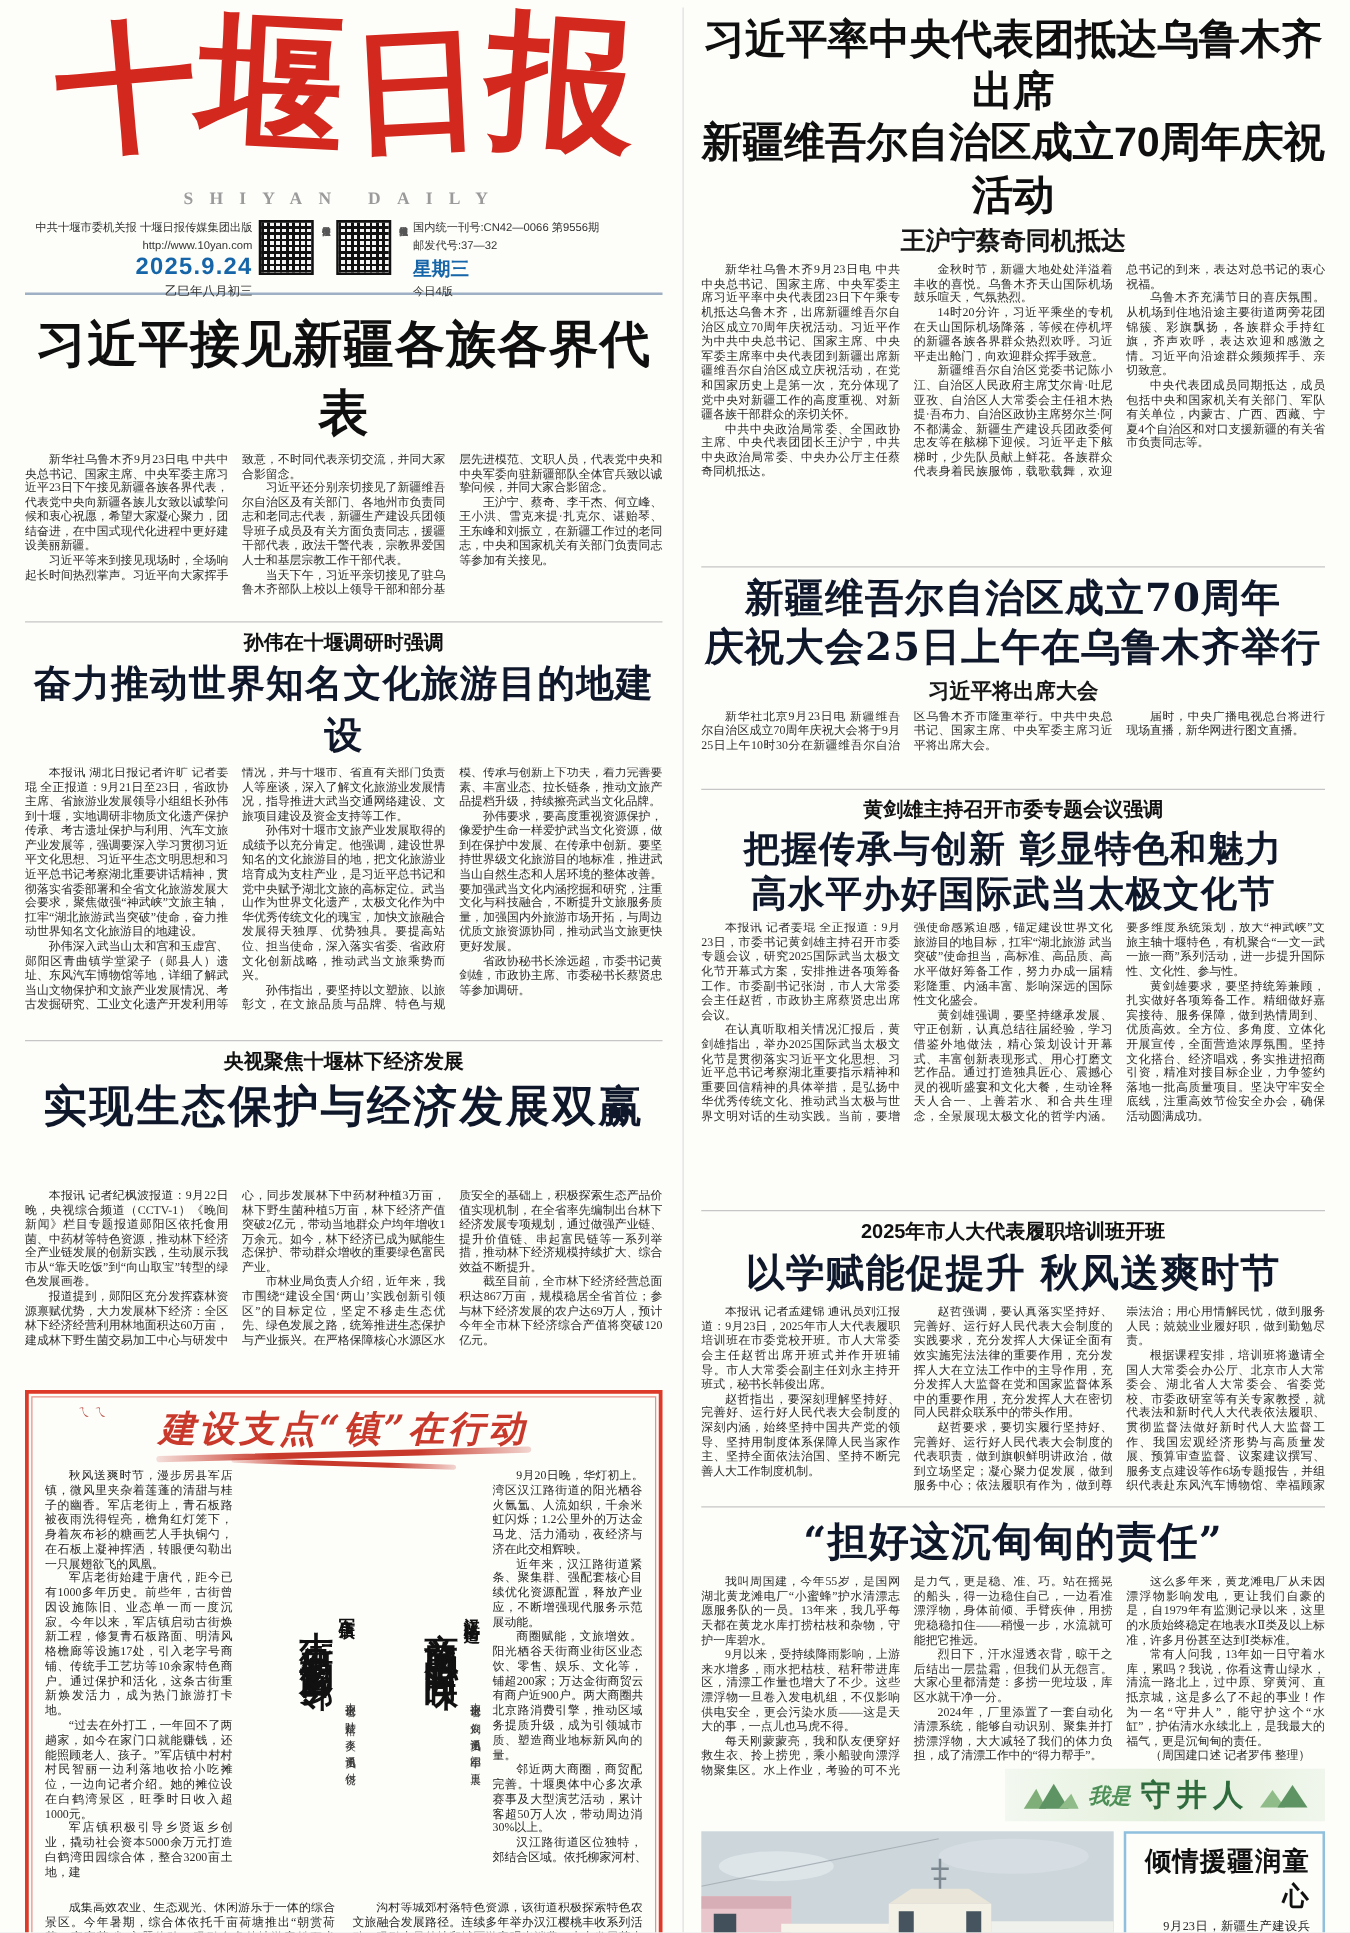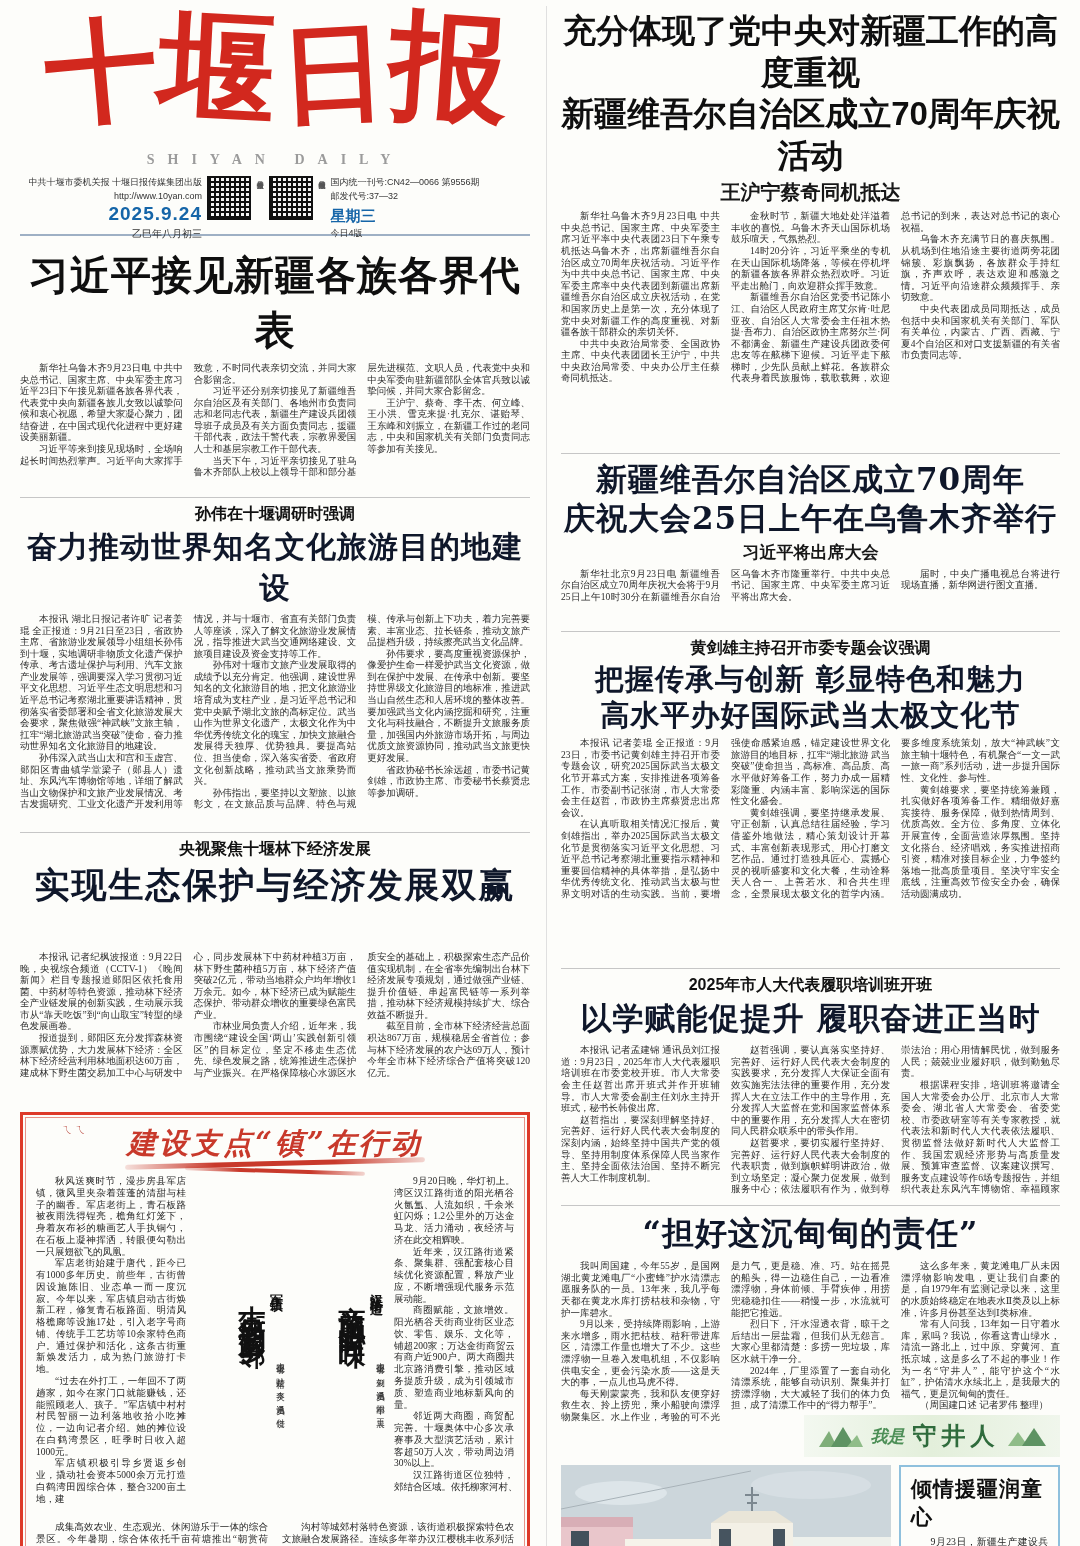--- a/index.html
+++ b/index.html
@@ -74,21 +74,21 @@
             justify-content:center;gap:8px;background:linear-gradient(90deg,#f3f8f0,#e3efdb 50%,#f0f6ec);
             }
   .sj-we{font-family:"DejaVu Serif",serif;font-size:17px;color:#4d8f57;font-style:italic;font-weight:bold;}
   .sj-label{font-family:"DejaVu Serif",serif;font-size:24px;font-weight:bold;color:#2f6b3c;letter-spacing:5px;}
 
   
   .photo-row{display:flex;gap:8px;margin-top:6px;}
   .photo-frame{flex:0 0 330px;width:330px;height:204px;background:#dfe5e8;overflow:hidden;}
   .caption-box{flex:1;border:2px solid #8fc0dd;box-sizing:border-box;padding:8px 10px;height:204px;overflow:hidden;}
   .caption-title{font-family:"DejaVu Serif",serif;font-weight:bold;font-size:21px;color:#101010;
-                 text-align:left;margin:0 0 4px 0;letter-spacing:1px;}
+                 text-align:right;margin:0 0 4px 0;letter-spacing:1px;}
   .caption-box .para{font-size:9.8px;line-height:1.38;}
 </style>
 </head>
 <body>
 
 <div class="page">
   <div class="cols">
 
     <div class="col-left">
 
@@ -205,21 +205,21 @@
                 <p class="para">沟村等城郊村落特色资源，该街道积极探索特色农文旅融合发展路径。连续多年举办汉江樱桃丰收系列活动，吸引大量外地和城区游客观光消费。大力发展花卉种植和观光旅游产业，培育梁家沟村“武当月季”村、刘家村窑沟“城市小花卉”品牌产业基地，构建起集培育、观赏、销售于一体产业链。</p>
               </div>
           </div>
         </div>
       </section>
     </div>
 
     <div class="col-right">
 
       <section class="article">
-        <h1 class="hl-sans" style="font-size:33px;line-height:1.26;margin-top:4px;">充分体现了党中央对新疆工作的高度重视</h1>
+        <h1 class="hl-sans" style="font-size:33px;line-height:1.26;margin-top:4px;">习近平率中央代表团抵达乌鲁木齐出席</h1>
         <h1 class="hl-sans" style="font-size:33px;line-height:1.26;">新疆维吾尔自治区成立70周年庆祝活动</h1>
         <div class="subhead" style="font-size:20px;">王沪宁蔡奇同机抵达</div>
         <div class="body3 hD">
             <p class="para">新华社乌鲁木齐9月23日电 中共中央总书记、国家主席、中央军委主席习近平率中央代表团23日下午乘专机抵达乌鲁木齐，出席新疆维吾尔自治区成立70周年庆祝活动。习近平作为中共中央总书记、国家主席、中央军委主席率中央代表团到新疆出席新疆维吾尔自治区成立庆祝活动，在党和国家历史上是第一次，充分体现了党中央对新疆工作的高度重视、对新疆各族干部群众的亲切关怀。</p>
             <p class="para">中共中央政治局常委、全国政协主席、中央代表团团长王沪宁，中共中央政治局常委、中央办公厅主任蔡奇同机抵达。</p>
             <p class="para">金秋时节，新疆大地处处洋溢着丰收的喜悦。乌鲁木齐天山国际机场鼓乐喧天，气氛热烈。</p>
             <p class="para">14时20分许，习近平乘坐的专机在天山国际机场降落，等候在停机坪的新疆各族各界群众热烈欢呼。习近平走出舱门，向欢迎群众挥手致意。</p>
             <p class="para">新疆维吾尔自治区党委书记陈小江、自治区人民政府主席艾尔肯·吐尼亚孜、自治区人大常委会主任祖木热提·吾布力、自治区政协主席努尔兰·阿不都满金、新疆生产建设兵团政委何忠友等在舷梯下迎候。习近平走下舷梯时，少先队员献上鲜花。各族群众代表身着民族服饰，载歌载舞，欢迎总书记的到来，表达对总书记的衷心祝福。</p>
             <p class="para">乌鲁木齐充满节日的喜庆氛围。从机场到住地沿途主要街道两旁花团锦簇、彩旗飘扬，各族群众手持红旗，齐声欢呼，表达欢迎和感激之情。习近平向沿途群众频频挥手、亲切致意。</p>
             <p class="para">中央代表团成员同期抵达，成员包括中央和国家机关有关部门、军队有关单位，内蒙古、广西、西藏、宁夏4个自治区和对口支援新疆的有关省市负责同志等。</p>
@@ -249,21 +249,21 @@
             <p class="para">在认真听取相关情况汇报后，黄剑雄指出，举办2025国际武当太极文化节是贯彻落实习近平文化思想、习近平总书记考察湖北重要指示精神和重要回信精神的具体举措，是弘扬中华优秀传统文化、推动武当太极与世界文明对话的生动实践。当前，要增强使命感紧迫感，锚定建设世界文化旅游目的地目标，扛牢“湖北旅游 武当突破”使命担当，高标准、高品质、高水平做好筹备工作，努力办成一届精彩隆重、内涵丰富、影响深远的国际性文化盛会。</p>
             <p class="para">黄剑雄强调，要坚持继承发展、守正创新，认真总结往届经验，学习借鉴外地做法，精心策划设计开幕式、丰富创新表现形式、用心打磨文艺作品。通过打造独具匠心、震撼心灵的视听盛宴和文化大餐，生动诠释天人合一、上善若水、和合共生理念，全景展现太极文化的哲学内涵。要多维度系统策划，放大“神武峡”文旅主轴十堰特色，有机聚合“一文一武一旅一商”系列活动，进一步提升国际性、文化性、参与性。</p>
             <p class="para">黄剑雄要求，要坚持统筹兼顾，扎实做好各项筹备工作。精细做好嘉宾接待、服务保障，做到热情周到、优质高效。全方位、多角度、立体化开展宣传，全面营造浓厚氛围。坚持文化搭台、经济唱戏，务实推进招商引资，精准对接目标企业，力争签约落地一批高质量项目。坚决守牢安全底线，注重高效节俭安全办会，确保活动圆满成功。</p>
           </div>
       </section>
 
       <div class="rule"></div>
 
       <section class="article">
         <div class="kicker">2025年市人大代表履职培训班开班</div>
-        <h2 class="hl-serif" style="font-size:31px;">以学赋能促提升 履职奋进正当时</h2>
+        <h2 class="hl-serif" style="font-size:31px;">以学赋能促提升 秋风送爽时节</h2>
         <div class="body3 hG">
             <p class="para">本报讯 记者孟建锦 通讯员刘江报道：9月23日，2025年市人大代表履职培训班在市委党校开班。市人大常委会主任赵哲出席开班式并作开班辅导。市人大常委会副主任刘永主持开班式，秘书长韩俊出席。</p>
             <p class="para">赵哲指出，要深刻理解坚持好、完善好、运行好人民代表大会制度的深刻内涵，始终坚持中国共产党的领导、坚持用制度体系保障人民当家作主、坚持全面依法治国、坚持不断完善人大工作制度机制。</p>
             <p class="para">赵哲强调，要认真落实坚持好、完善好、运行好人民代表大会制度的实践要求，充分发挥人大保证全面有效实施宪法法律的重要作用，充分发挥人大在立法工作中的主导作用，充分发挥人大监督在党和国家监督体系中的重要作用，充分发挥人大在密切同人民群众联系中的带头作用。</p>
             <p class="para">赵哲要求，要切实履行坚持好、完善好、运行好人民代表大会制度的代表职责，做到旗帜鲜明讲政治，做到立场坚定；凝心聚力促发展，做到服务中心；依法履职有作为，做到尊崇法治；用心用情解民忧，做到服务人民；兢兢业业履好职，做到勤勉尽责。</p>
             <p class="para">根据课程安排，培训班将邀请全国人大常委会办公厅、北京市人大常委会、湖北省人大常委会、省委党校、市委政研室等有关专家教授，就代表法和新时代人大代表依法履职、贯彻监督法做好新时代人大监督工作、我国宏观经济形势与高质量发展、预算审查监督、议案建议撰写、服务支点建设等作6场专题报告，并组织代表赴东风汽车博物馆、幸福顾家人大代表联络站开展现场教学，培训期间还将开展履职经验交流和代表发言。</p>
           </div>
       </section>
 
       <div class="rule"></div>

